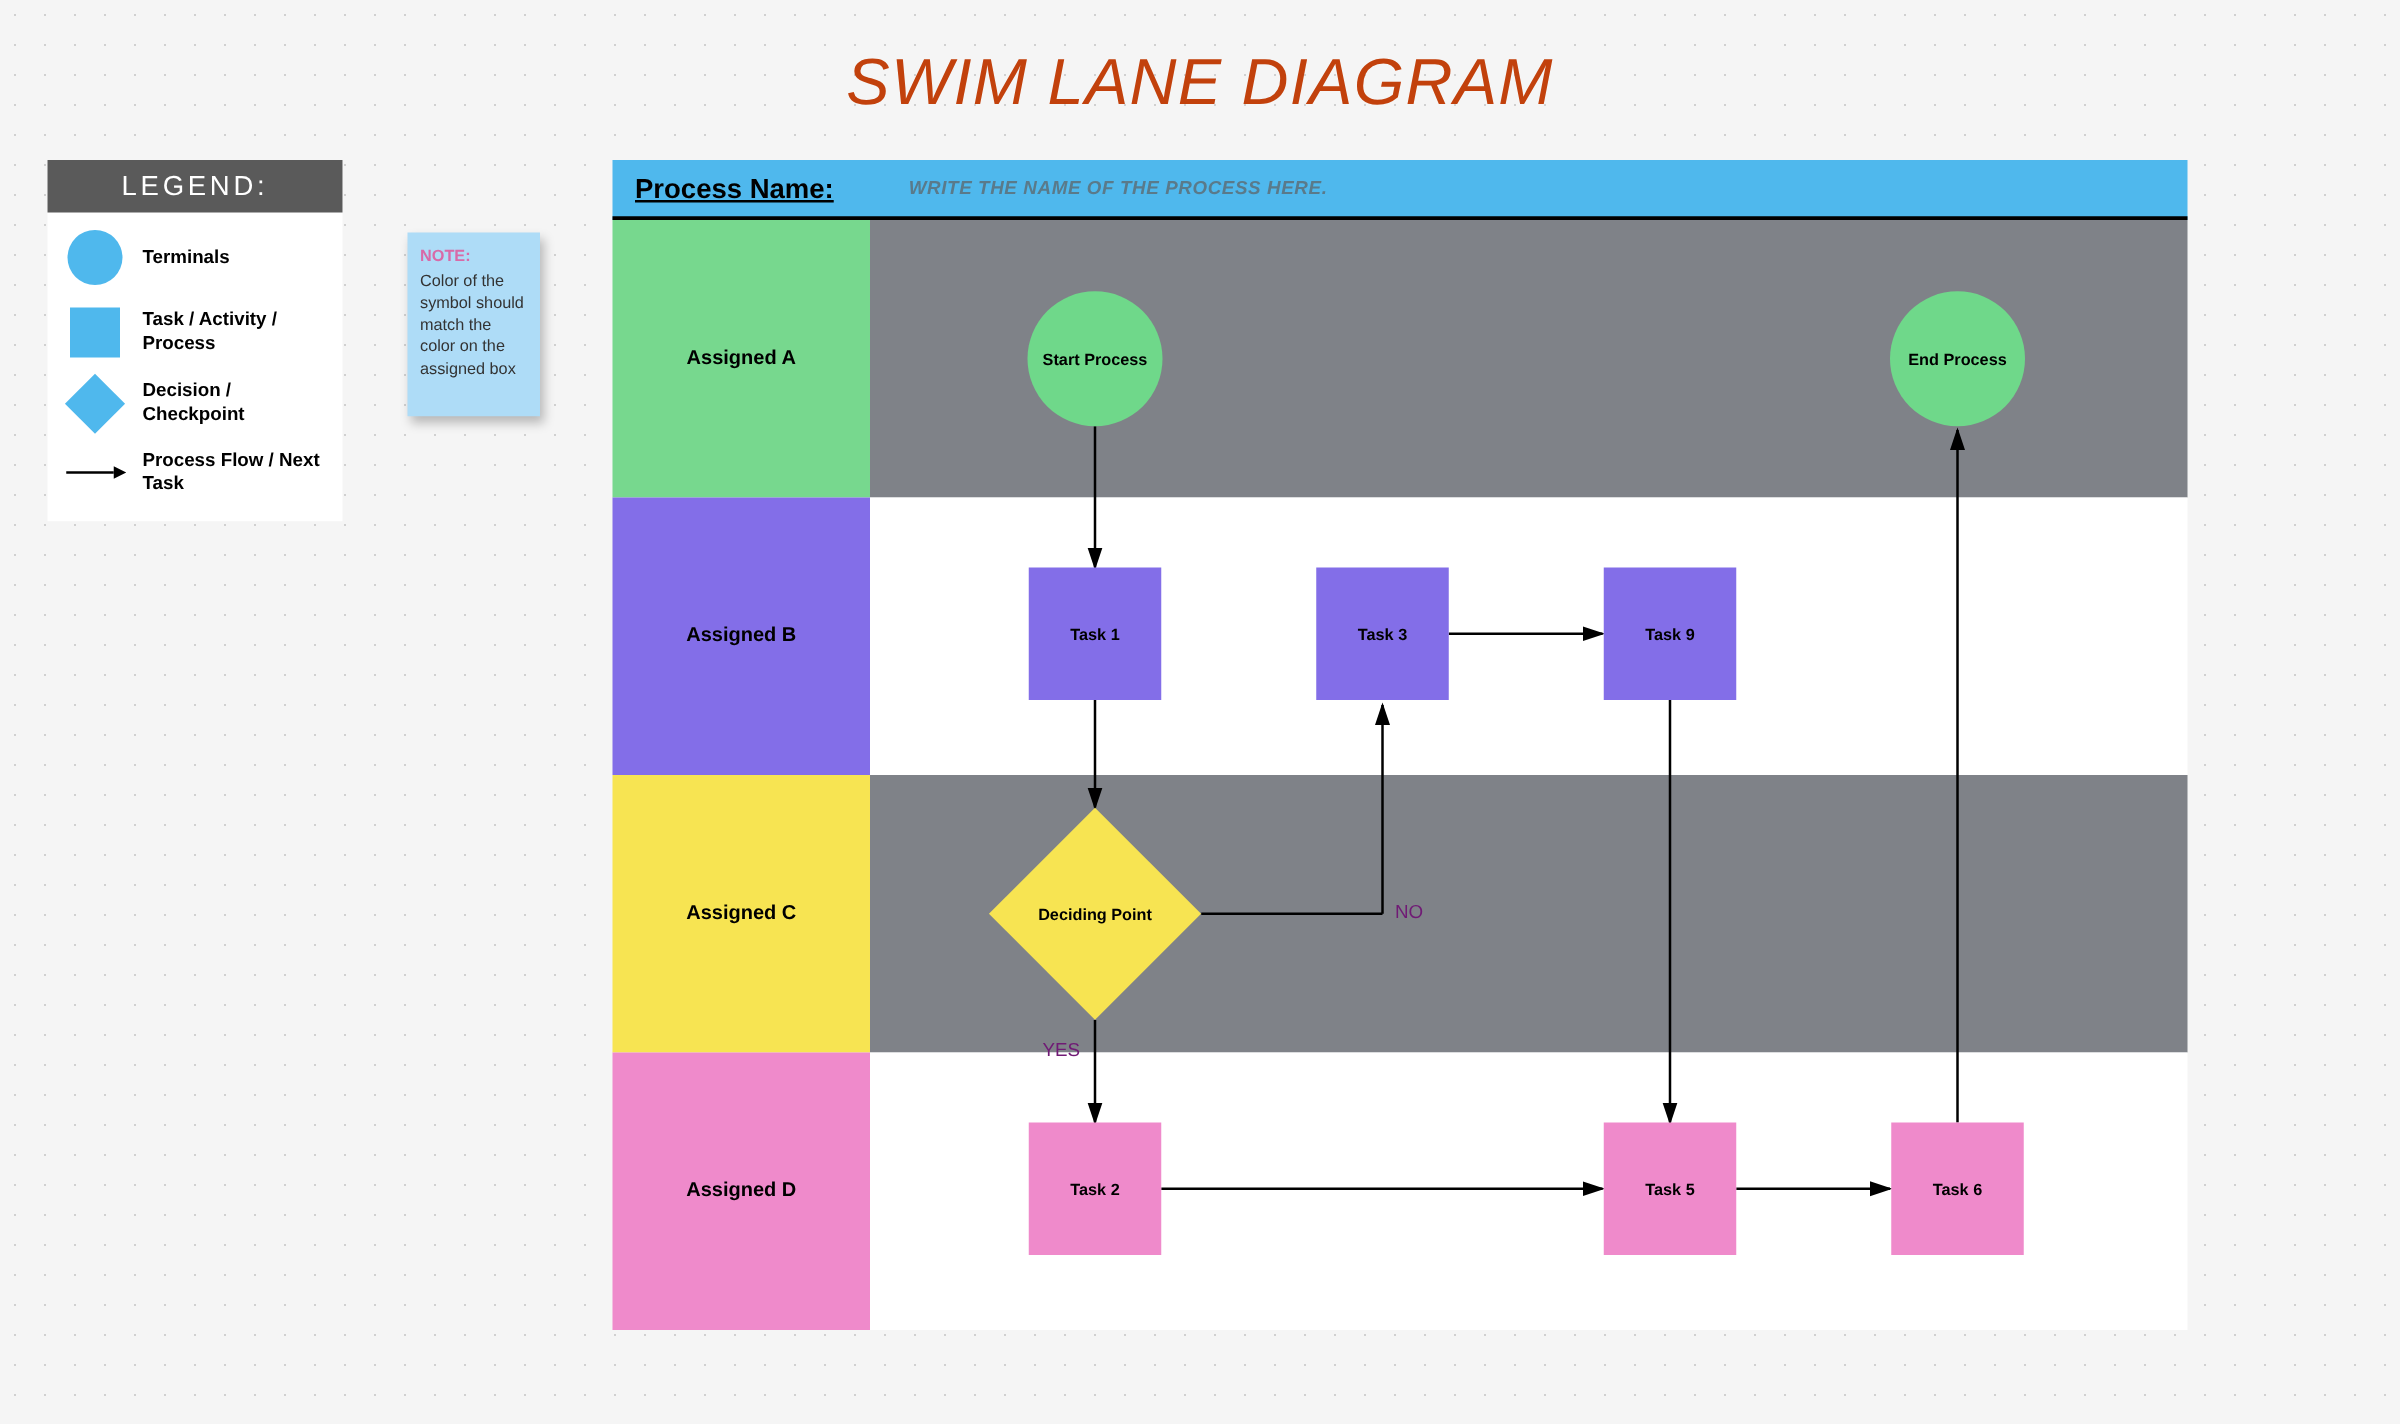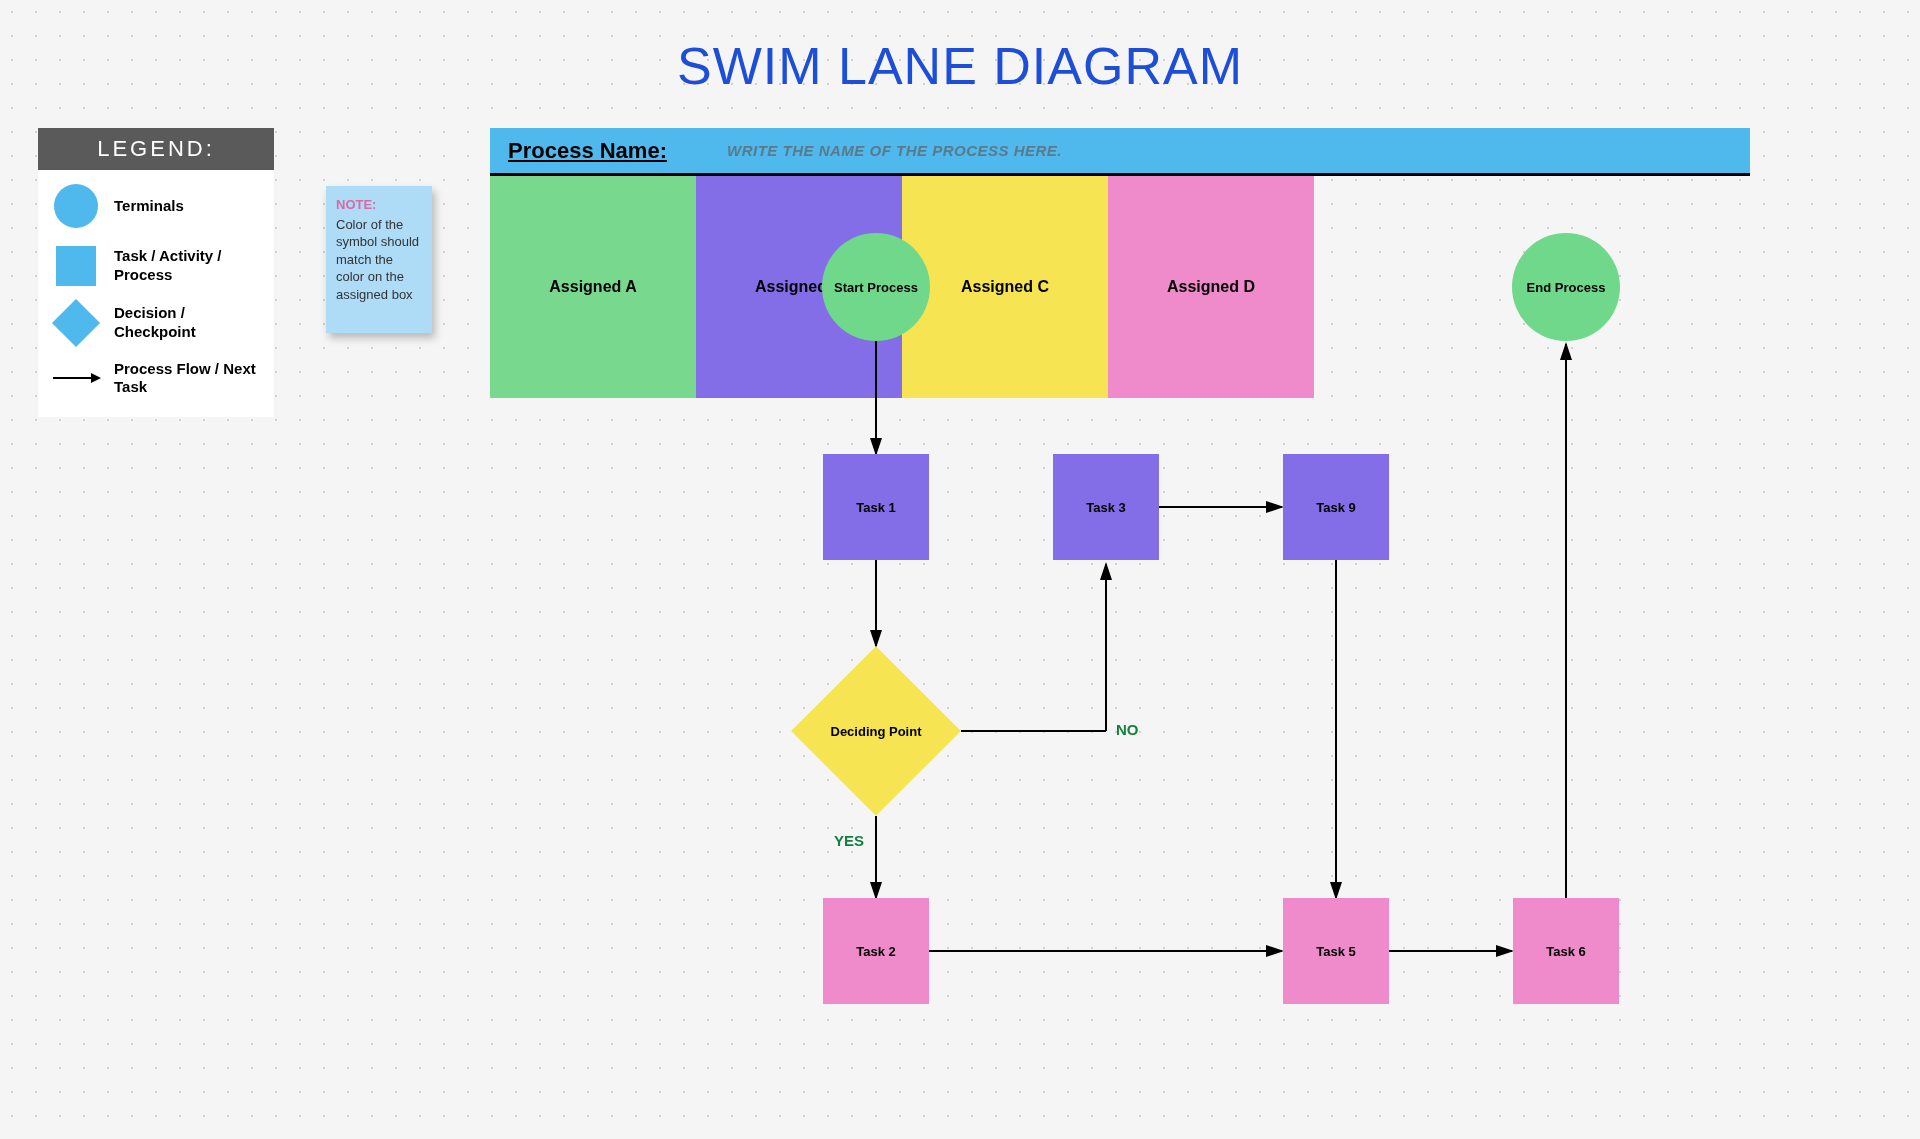--- a/index.html
+++ b/index.html
@@ -13,24 +13,25 @@
     overflow: hidden;
     position: relative;
   }
   .title {
     position: absolute;
     top: 36px;
     left: 50%;
     transform: translateX(-50%);
     font-size: 52px;
     font-weight: 400;
-    color: #1d4ed8;
+    color: #c2410c;
     letter-spacing: 1px;
     font-family: 'Arial Narrow', Arial, sans-serif;
     font-stretch: condensed;
+    font-style: italic;
   }
   
   .legend {
     position: absolute;
     left: 38px;
     top: 128px;
     width: 236px;
     background: #fff;
   }
   .legend-header {
@@ -107,21 +108,21 @@
     text-decoration: underline;
   }
   .process-name-placeholder {
     font-size: 15px;
     font-style: italic;
     font-weight: bold;
     color: #5a7a8a;
     letter-spacing: 0.5px;
     margin-left: 20px;
   }
-  .lanes { display: flex; flex-direction: row; }
+  .lanes { display: flex; flex-direction: column; }
   .lane { display: flex; height: 222px; }
   .lane-label {
     width: 206px;
     display: flex;
     align-items: center;
     justify-content: center;
     font-weight: bold;
     font-size: 16px;
     color: #000;
   }
@@ -156,21 +157,21 @@
     pointer-events: auto;
   }
   .circle { border-radius: 50%; background: #6fd88a; width: 108px; height: 108px; }
   .task   { background: #836ee8; width: 106px; height: 106px; }
   .taskp  { background: #ef8acb; width: 106px; height: 106px; }
   .diamond {
     width: 120px; height: 120px; background: #f7e452; transform: rotate(45deg);
   }
   .diamond span { transform: rotate(-45deg); display:block; }
   .edge-label {
-    position:absolute; font-weight:bold; font-size:15px; color:#15803d;
+    position:absolute; font-weight:normal; font-size:15px; color:#701a75;
   }
   svg.edges { position:absolute; left:0; top:0; width:100%; height:100%; }
 </style>
 </head>
 <body>
 
 <div class="title">SWIM LANE DIAGRAM</div>
 
 <div class="legend">
   <div class="legend-header">LEGEND:</div>

